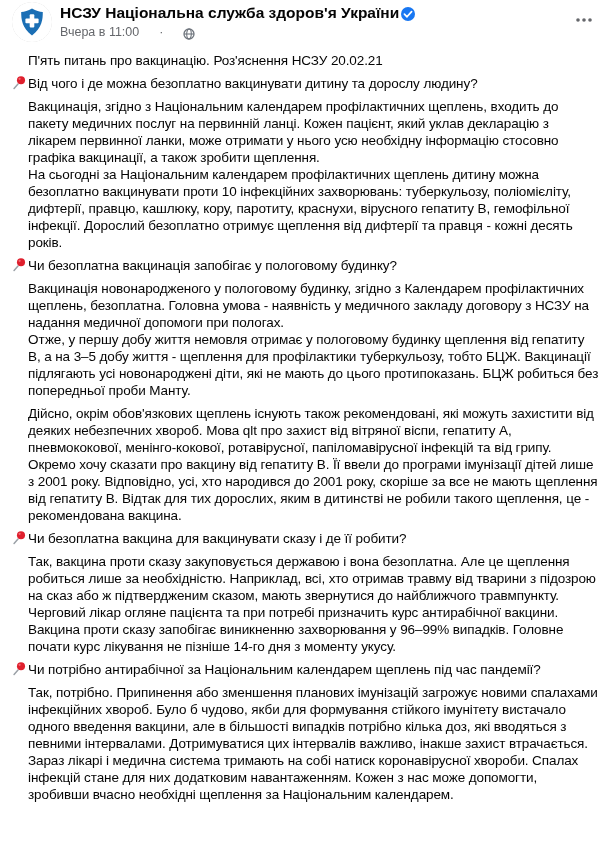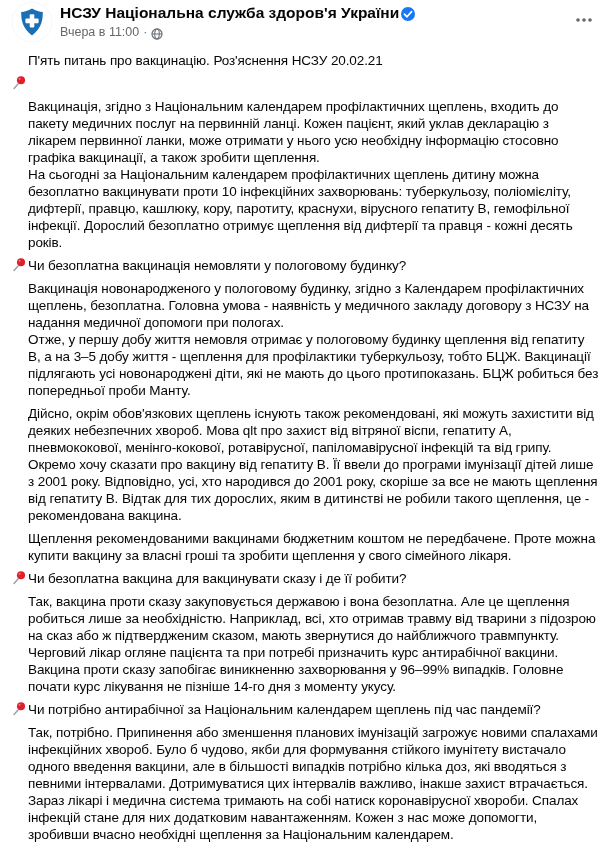--- a/index.html
+++ b/index.html
@@ -18,21 +18,21 @@
     overflow:hidden;background:#fff;cursor:pointer;
   }
   .avatar svg{display:block;}
   .header-text{margin-left:8px;padding-top:1px;min-width:0;}
   .name-row{display:flex;align-items:center;gap:2px;}
   .page-name{
     font-size:15.5px;font-weight:700;color:#050505;line-height:20px;
     white-space:nowrap;cursor:pointer;
   }
   .verified{width:14px;height:14px;display:inline-block;margin-top:1px;}
-  .meta-row{display:flex;align-items:center;gap:4px;margin-top:1px;}
+  .meta-row{display:flex;align-items:center;gap:20px;margin-top:1px;}
   .timestamp{font-size:12.5px;color:#65676b;line-height:16px;cursor:pointer;}
   .meta-dot{font-size:12.5px;color:#65676b;line-height:16px;}
   .globe{width:12px;height:12px;display:inline-block;opacity:.9;}
   .more-btn{
     position:absolute;right:14px;top:6px;width:28px;height:24px;
     display:flex;align-items:center;justify-content:center;border-radius:6px;cursor:pointer;
   }
 
   
   .post-body{padding:6px 12px 0 12px;margin-top:4px;}
@@ -99,39 +99,38 @@
   </div>
 
   <div class="post-body">
 
     <div class="block para">П'ять питань про вакцинацію. Роз'яснення НСЗУ 20.02.21</div>
 
     <div class="block question"><span class="pin"><svg width="15" height="15" viewBox="0 0 16 16">
             <line x1="6.4" y1="9.6" x2="2.2" y2="14.3" stroke="#9aa0a6" stroke-width="1.6" stroke-linecap="round"></line>
             <circle cx="9.6" cy="5.6" r="4.3" fill="#df1f2d"></circle>
             <circle cx="8.1" cy="4.1" r="1.2" fill="#f46a74"></circle>
-          </svg></span></div>
+          </svg></span><span>Від чого і де можна безоплатно вакцинувати дитину та дорослу людину?</span></div>
 
     <div class="block para">Вакцинація, згідно з Національним календарем профілактичних щеплень, входить до пакету медичних послуг на первинній ланці. Кожен пацієнт, який уклав декларацію з лікарем первинної ланки, може отримати у нього усю необхідну інформацію стосовно графіка вакцинації, а також зробити щеплення.
 На сьогодні за Національним календарем профілактичних щеплень дитину можна безоплатно вакцинувати проти 10 інфекційних захворювань: туберкульозу, поліомієліту, дифтерії, правцю, кашлюку, кору, паротиту, краснухи, вірусного гепатиту В, гемофільної інфекції. Дорослий безоплатно отримує щеплення від дифтерії та правця - кожні десять років.</div>
 
     <div class="block question"><span class="pin"><svg width="15" height="15" viewBox="0 0 16 16">
             <line x1="6.4" y1="9.6" x2="2.2" y2="14.3" stroke="#9aa0a6" stroke-width="1.6" stroke-linecap="round"></line>
             <circle cx="9.6" cy="5.6" r="4.3" fill="#df1f2d"></circle>
             <circle cx="8.1" cy="4.1" r="1.2" fill="#f46a74"></circle>
-          </svg></span><span>Чи безоплатна вакцинація немовляти у пологовому будинку?</span></div>
+          </svg></span><span>Чи безоплатна вакцинація запобігає у пологовому будинку?</span></div>
 
     <div class="block para">Вакцинація новонародженого у пологовому будинку, згідно з Календарем профілактичних щеплень, безоплатна. Головна умова - наявність у медичного закладу договору з НСЗУ на надання медичної допомоги при пологах.
 Отже, у першу добу життя немовля отримає у пологовому будинку щеплення від гепатиту В, а на 3–5 добу життя - щеплення для профілактики туберкульозу, тобто БЦЖ. Вакцинації підлягають усі новонароджені діти, які не мають до цього протипоказань. БЦЖ робиться без попередньої проби Манту.</div>
 
 
     <div class="block para">Дійсно, окрім обов'язкових щеплень існують також рекомендовані, які можуть захистити від деяких небезпечних хвороб. Мова qlt про захист від вітряної віспи, гепатиту А, пневмококової, менінго-кокової, ротавірусної, папіломавірусної інфекцій та від грипу.
 Окремо хочу сказати про вакцину від гепатиту В. Її ввели до програми імунізації дітей лише з 2001 року. Відповідно, усі, хто народився до 2001 року, скоріше за все не мають щеплення від гепатиту В. Відтак для тих дорослих, яким в дитинстві не робили такого щеплення, це - рекомендована вакцина.</div>
 
-    <div class="block para">Щеплення рекомендованими вакцинами бюджетним коштом не передбачене. Проте можна купити вакцину за власні гроші та зробити щеплення у свого сімейного лікаря.</div>
 
     <div class="block question"><span class="pin"><svg width="15" height="15" viewBox="0 0 16 16">
             <line x1="6.4" y1="9.6" x2="2.2" y2="14.3" stroke="#9aa0a6" stroke-width="1.6" stroke-linecap="round"></line>
             <circle cx="9.6" cy="5.6" r="4.3" fill="#df1f2d"></circle>
             <circle cx="8.1" cy="4.1" r="1.2" fill="#f46a74"></circle>
           </svg></span><span>Чи безоплатна вакцина для вакцинувати сказу і де її робити?</span></div>
 
     <div class="block para">Так, вакцина проти сказу закуповується державою і вона безоплатна. Але це щеплення робиться лише за необхідністю. Наприклад, всі, хто отримав травму від  тварини з підозрою на сказ або ж підтвердженим сказом, мають звернутися до найближчого травмпункту. Черговий лікар огляне пацієнта та при потребі призначить курс антирабічної вакцини. Вакцина проти сказу запобігає виникненню захворювання у 96–99% випадків. Головне почати курс лікування не пізніше 14-го дня з моменту укусу.</div>
 
     <div class="block question"><span class="pin"><svg width="15" height="15" viewBox="0 0 16 16">

